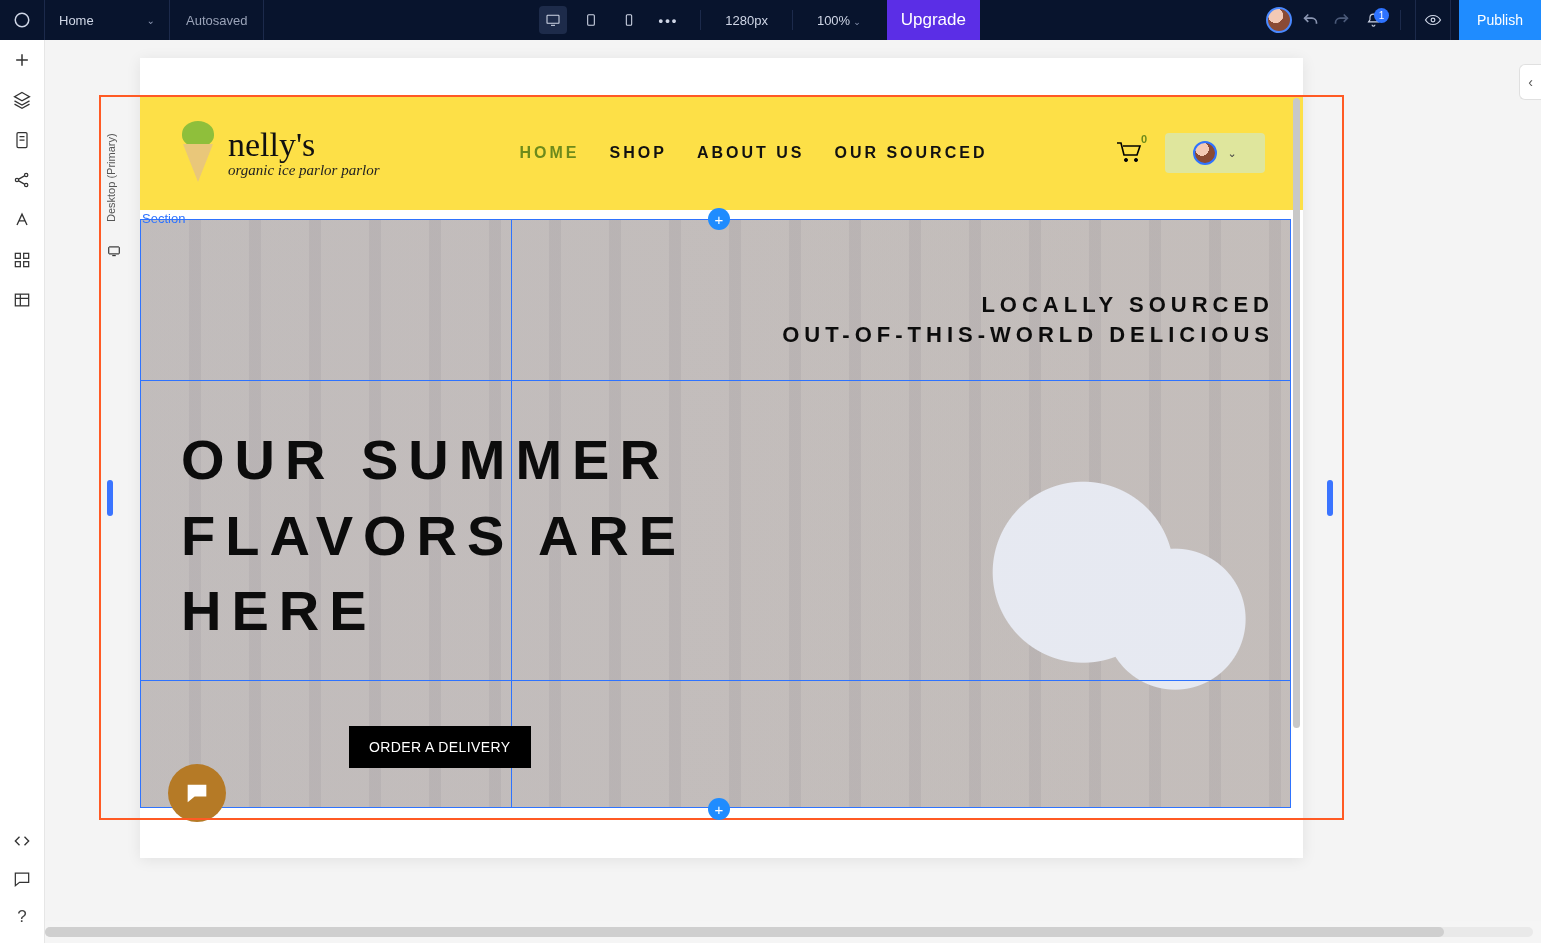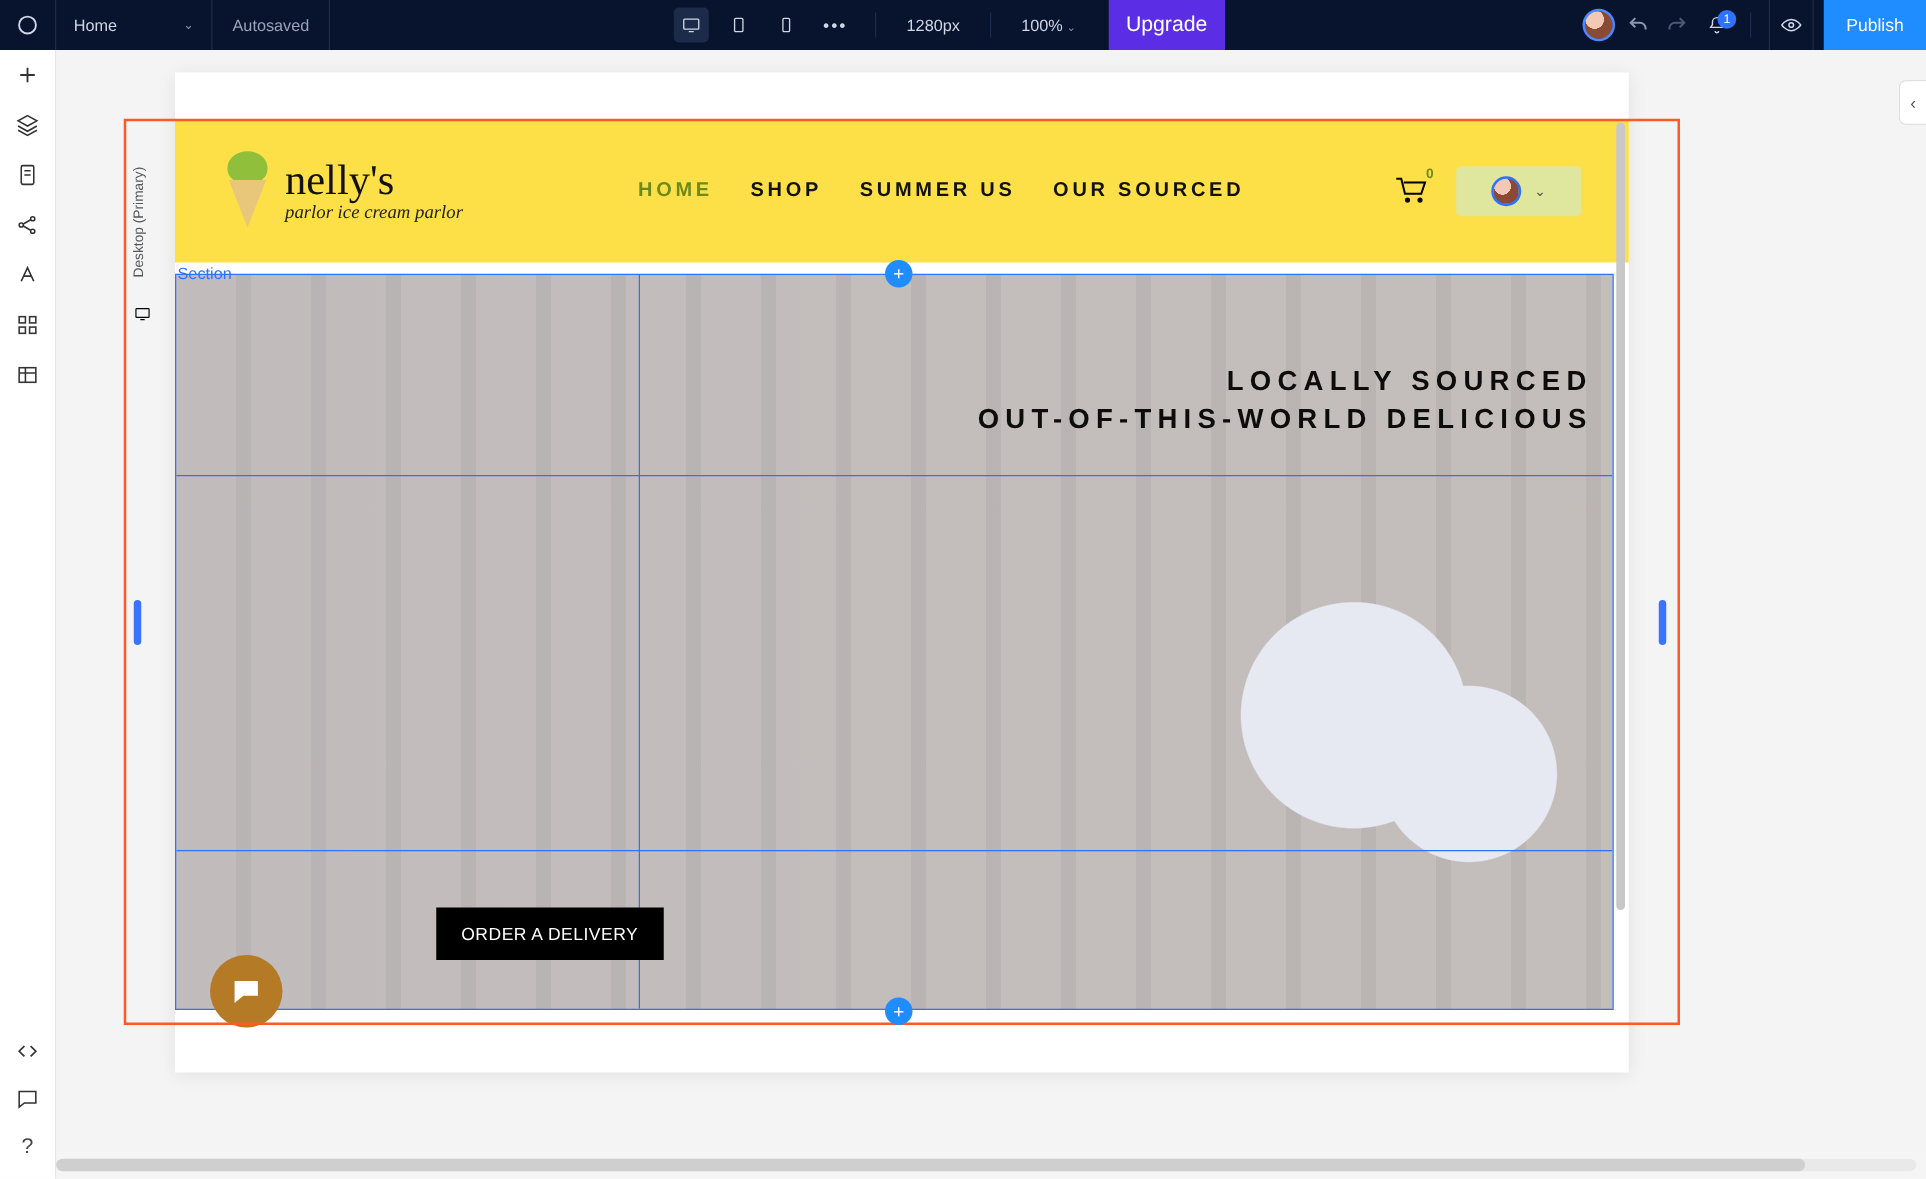--- a/index.html
+++ b/index.html
@@ -248,27 +248,27 @@
   <div class="canvas-page">
 
     <div class="site-header">
       <div class="brand">
         <div class="cone">
           <div class="scoop"></div>
             <div class="wcone"></div>
         </div>
         <div class="brand-text">
           <div class="title">nelly's</div>
-          <div class="sub">parlor ice cream parlor</div>
+          <div class="sub">organic ice parlor parlor</div>
         </div>
       </div>
       <div class="site-nav">
         <div class="nav-link active">HOME</div>
         <div class="nav-link">SHOP</div>
-        <div class="nav-link">SUMMER US</div>
+        <div class="nav-link">ABOUT US</div>
         <div class="nav-link">OUR SOURCED</div>
       </div>
       <div class="hdr-right">
         <div class="cart">
           <svg viewBox="0 0 28 24">
               <path d="M2 4h4l3 12h13l3-9H8" fill="none" stroke="currentColor" stroke-width="1.6"></path>
               <circle cx="11" cy="21" r="1.6" fill="currentColor"></circle>
               <circle cx="21" cy="21" r="1.6" fill="currentColor"></circle>
             </svg>
           <div class="cart-badge">0</div>
@@ -281,20 +281,21 @@
     </div>
 
     <div class="sec-label">Section</div>
 
     <div class="hero">
       <div class="mid-v"></div>
       <div class="tagline">
         <div>LOCALLY SOURCED</div>
         <div>OUT-OF-THIS-WORLD DELICIOUS</div>
       </div>
+      <div class="hero-h1">OUR SUMMER FLAVORS ARE HERE</div>
       <div class="order-btn">ORDER A DELIVERY</div>
     </div>
 
     <div class="add-pill add-top">+</div>
     <div class="add-pill add-bot">+</div>
 
     <div class="inner-scroll"></div>
   </div>
 
   <div class="chat-bubble">

